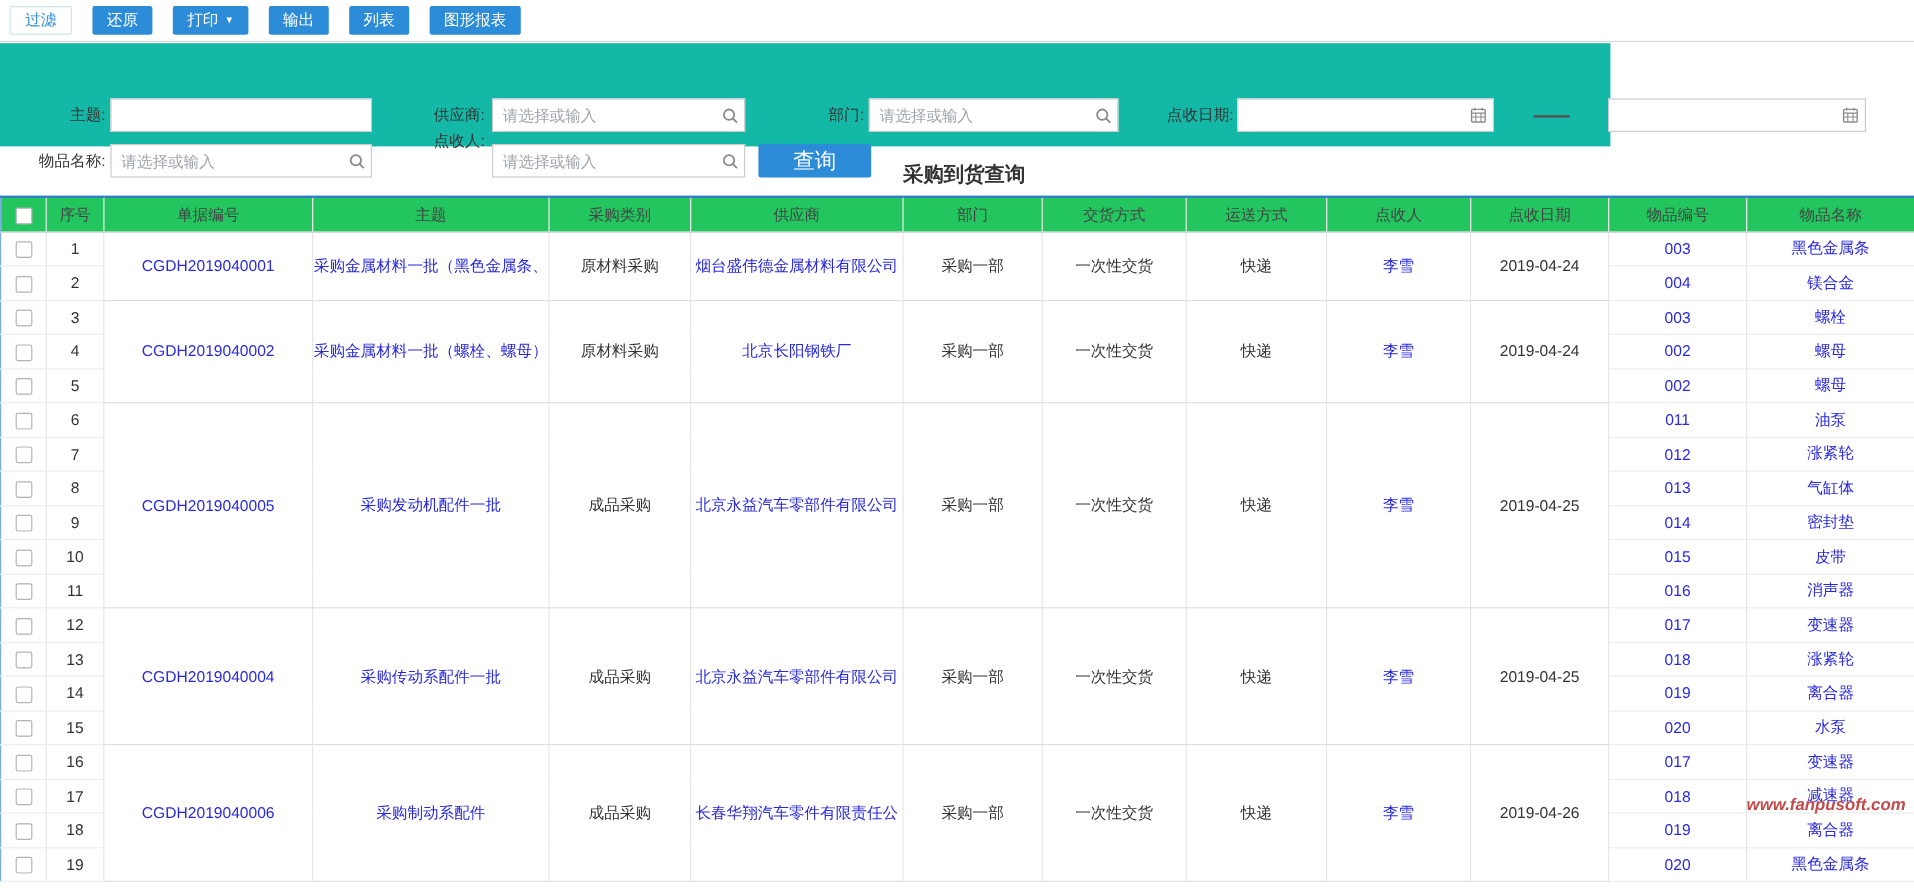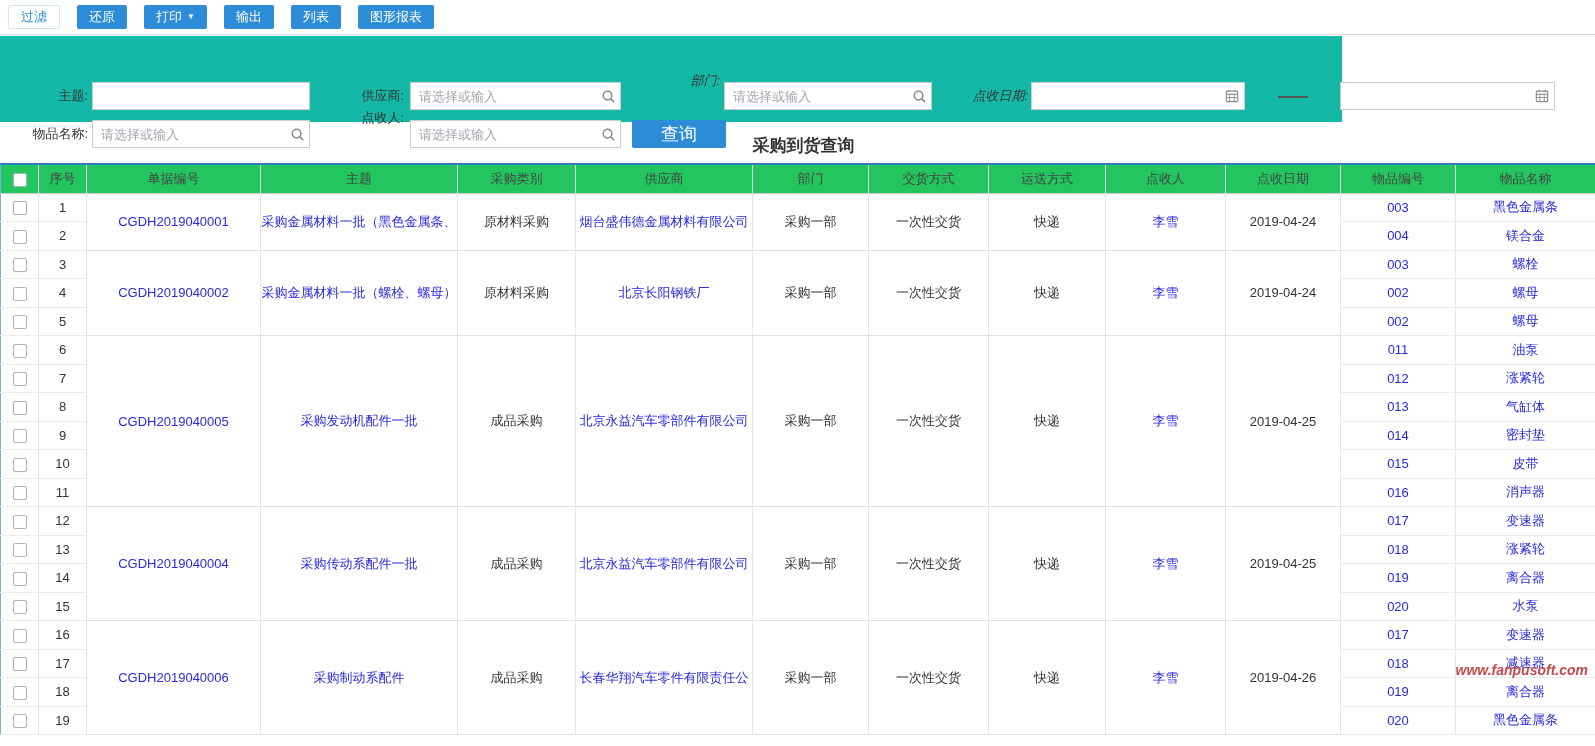--- a/index.html
+++ b/index.html
@@ -89,30 +89,30 @@
 
   <div class="flabel" style="left:336px;top:46px;width:68px;">供应商:</div>
   <input class="finput" style="left: 410px; top: 46px; width: 211px;" placeholder="请选择或输入">
   <span class="ficon" style="left:595px;top:46px;">
     <svg width="15" height="15" viewBox="0 0 16 16">
         <circle cx="7" cy="7" r="4.6" fill="none" stroke="#8a8a8a" stroke-width="1.6"></circle>
         <line x1="10.4" y1="10.4" x2="14" y2="14" stroke="#8a8a8a" stroke-width="1.6"></line>
       </svg>
   </span>
 
-  <div class="flabel" style="left:660px;top:31px;width:60px;font-style:italic;">部门:</div>
+  <div class="flabel" style="left:660px;top:46px;width:60px;">部门:</div>
   <input class="finput" style="left: 724px; top: 46px; width: 208px;" placeholder="请选择或输入">
   <span class="ficon" style="left:906px;top:46px;">
     <svg width="15" height="15" viewBox="0 0 16 16">
         <circle cx="7" cy="7" r="4.6" fill="none" stroke="#8a8a8a" stroke-width="1.6"></circle>
         <line x1="10.4" y1="10.4" x2="14" y2="14" stroke="#8a8a8a" stroke-width="1.6"></line>
       </svg>
   </span>
 
-  <div class="flabel" style="left:955px;top:46px;width:73px;font-style:italic;">点收日期:</div>
+  <div class="flabel" style="left:955px;top:46px;width:73px;">点收日期:</div>
   <input class="finput" style="left: 1031px; top: 46px; width: 214px;" value="">
   <span class="ficon" style="left:1219px;top:46px;">
     <svg width="14" height="14" viewBox="0 0 16 16">
         <rect x="1.5" y="2.5" width="13" height="12" rx="1" fill="none" stroke="#8a8a8a" stroke-width="1.3"></rect>
         <line x1="1.5" y1="6" x2="14.5" y2="6" stroke="#8a8a8a" stroke-width="1.3"></line>
         <line x1="5.5" y1="6" x2="5.5" y2="14" stroke="#8a8a8a" stroke-width="1"></line>
         <line x1="10.5" y1="6" x2="10.5" y2="14" stroke="#8a8a8a" stroke-width="1"></line>
         <line x1="1.5" y1="9.8" x2="14.5" y2="9.8" stroke="#8a8a8a" stroke-width="1"></line>
         <line x1="4.5" y1="1" x2="4.5" y2="3.5" stroke="#8a8a8a" stroke-width="1.3"></line>
         <line x1="11.5" y1="1" x2="11.5" y2="3.5" stroke="#8a8a8a" stroke-width="1.3"></line>

